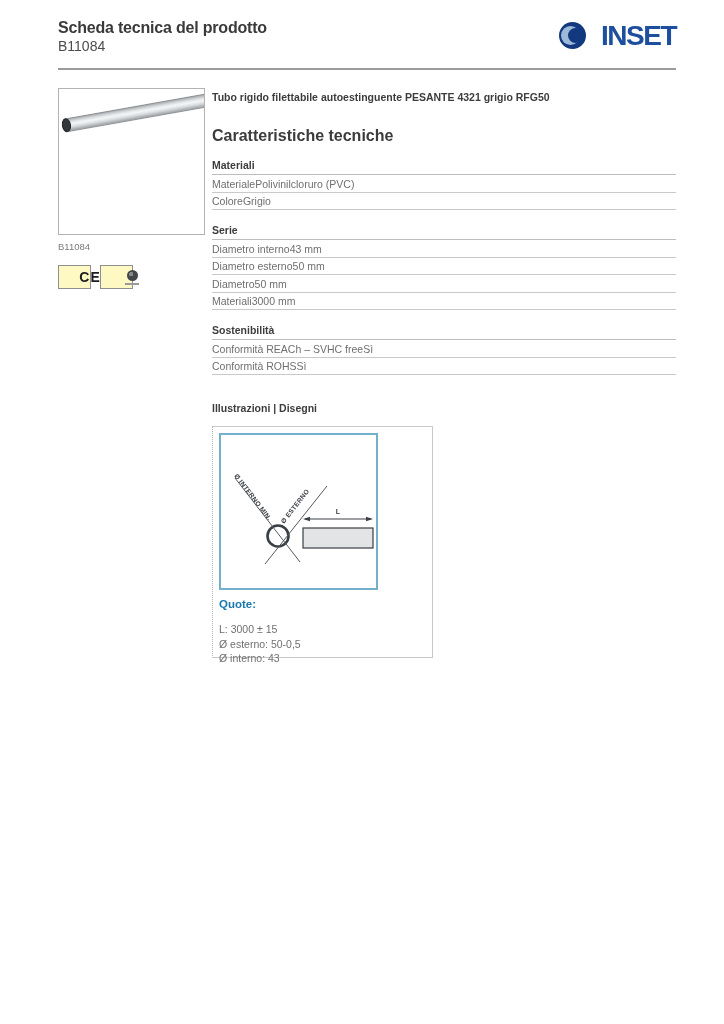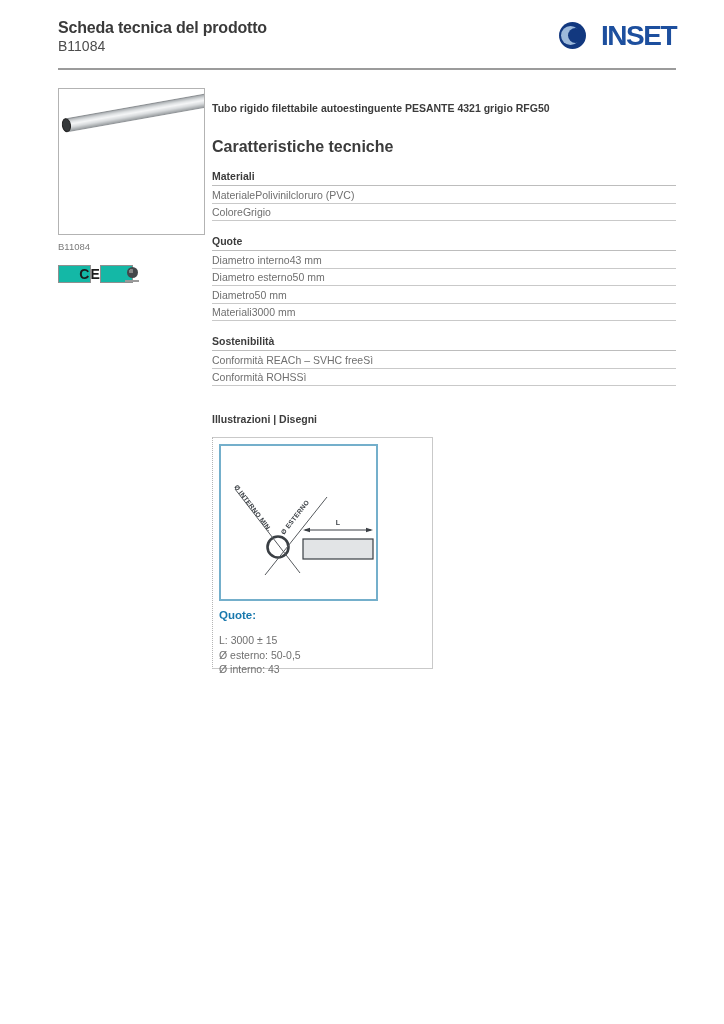--- a/index.html
+++ b/index.html
@@ -24,28 +24,28 @@
   .left-col { width:147px; flex:0 0 147px; }
   .image-box { position:relative; width:147px; height:147px; border:1px solid #b3b3b3; background:#fff; overflow:hidden; }
   .tube { position:absolute; left:3px; top:30px; width:165px; height:14px; border-radius:7px;
           transform:rotate(-10deg); transform-origin:left center;
           background:linear-gradient(to bottom,#a9adb0 0%,#dde0e2 25%,#f5f6f7 45%,#d8dbdd 70%,#9da1a4 100%);
           border:1px solid rgba(120,124,127,.55); }
   .tube-cap { position:absolute; left:-1px; top:-1px; width:9px; height:14px; border-radius:50%;
               background:#35383a; border:1px solid #222; }
   .image-caption { margin-top:6px; font-size:9.5px; color:#7a7a7a; }
   .cert-row { display:flex; gap:9px; margin-top:13px; }
-  .cert-box { width:31px; height:18px; border:1px solid #8f8f8f; background:#14b8a6;
+  .cert-box { width:31px; height:24px; border:1px solid #8f8f8f; background:#fef9c3;
               display:flex; flex-direction:column; align-items:center; justify-content:center;padding-left:31px; }
   .ce-text { font-size:14px; font-weight:bold; color:#1c1c1c; letter-spacing:1px; line-height:14px; }
   .mark-circle { width:11px; height:11px; border-radius:50%; background:#4b4f52;
                  background:radial-gradient(circle at 38% 38%, #888 0 22%, #43474a 23%); }
   .mark-caption { margin-top:2px; width:14px; height:2px; background:#9a9a9a; }
 
-  .right-col { flex:1; min-width:0;margin-top:11px; }
+  .right-col { flex:1; min-width:0; }
   .product-title { font-size:10.5px; font-weight:bold; color:#3c3c3c; margin-top:3px; }
   .char-heading  { font-size:16px; font-weight:bold; color:#3c3c3c; margin-top:24px; }
 
   .section { margin-top:14px; }
   .section-title { font-size:10.5px; font-weight:bold; color:#3c3c3c; padding-bottom:3px; border-bottom:1px solid #bdbdbd; }
   .row { display:flex; justify-content:flex-start; align-items:baseline;
          border-bottom:1px solid #c9c9c9; padding:2.5px 0 2px; }
   .row-label { font-size:10.5px; color:#6f6f6f; }
   .row-value { font-size:10.5px; color:#6f6f6f; text-align:right; }
 
@@ -119,21 +119,21 @@
   </div>
 
   <div class="row">
     <span class="row-label">Colore</span>
     <span class="row-value">Grigio</span>
   </div>
 </div>
   </div>
 
   <div class="section">
-    <div class="section-title">Quote</div>
+    <div class="section-title">Serie</div>
     <div>
   <div class="row">
     <span class="row-label">Diametro interno</span>
     <span class="row-value">43 mm</span>
   </div>
 
   <div class="row">
     <span class="row-label">Diametro esterno</span>
     <span class="row-value">50 mm</span>
   </div>

